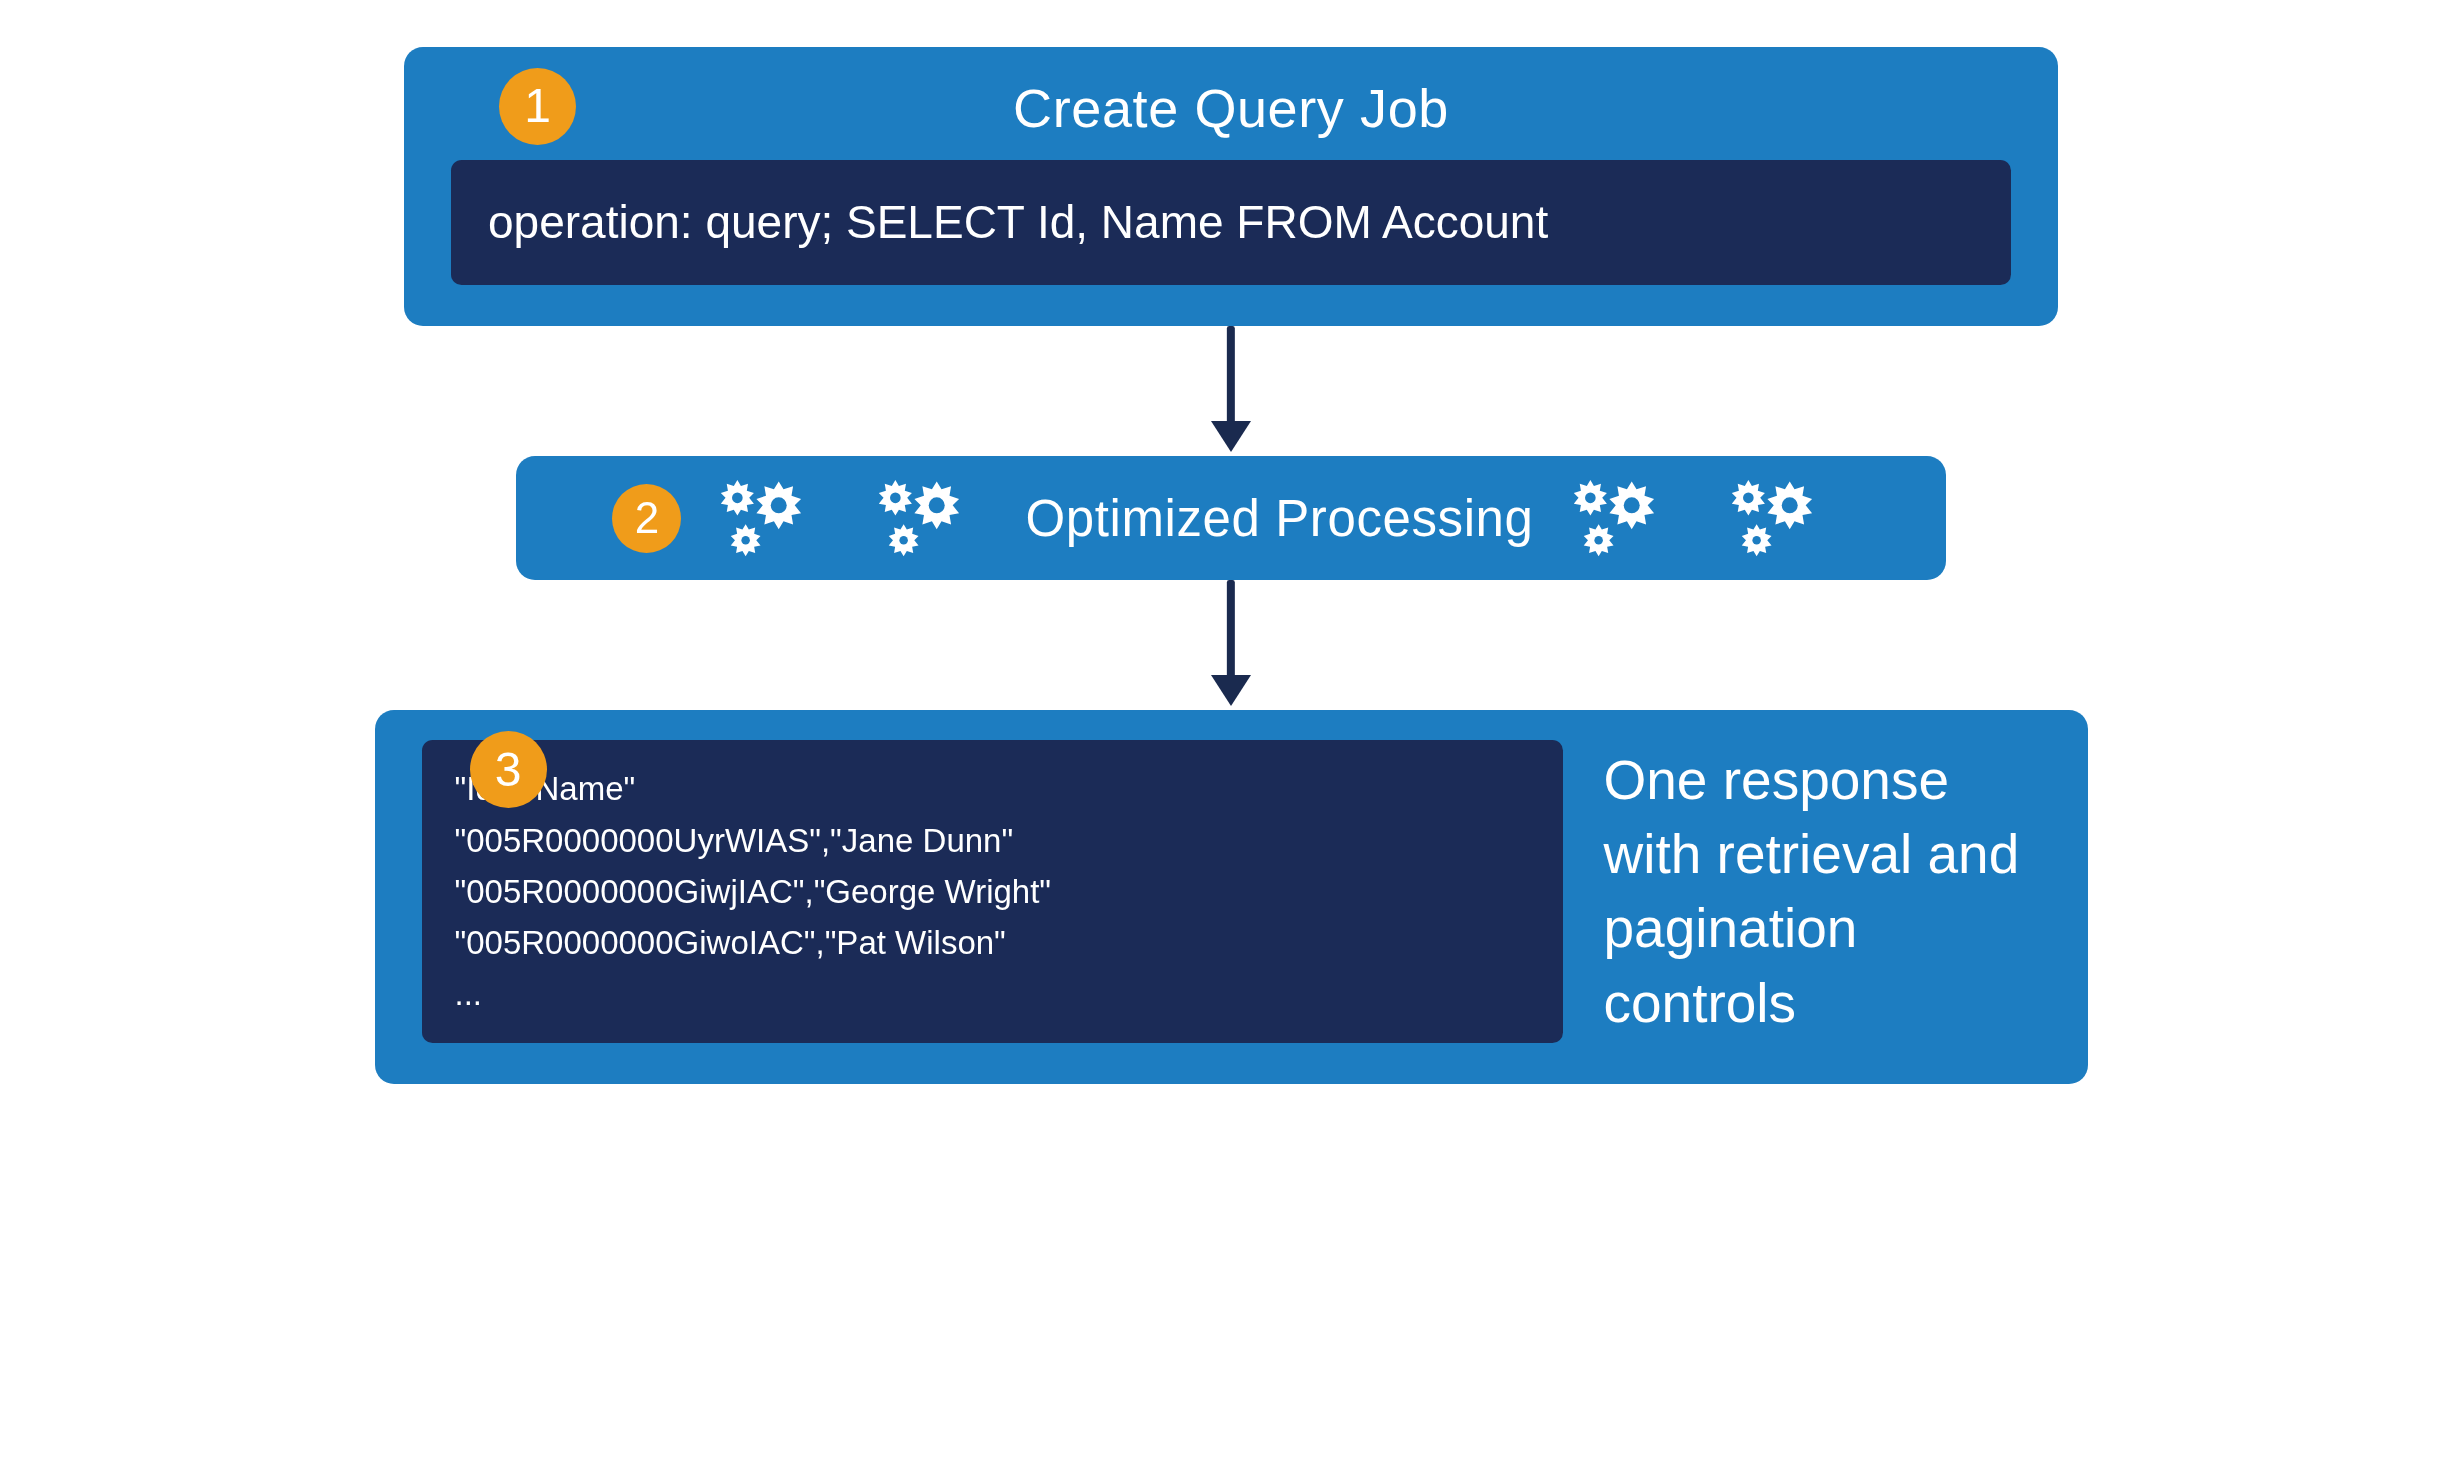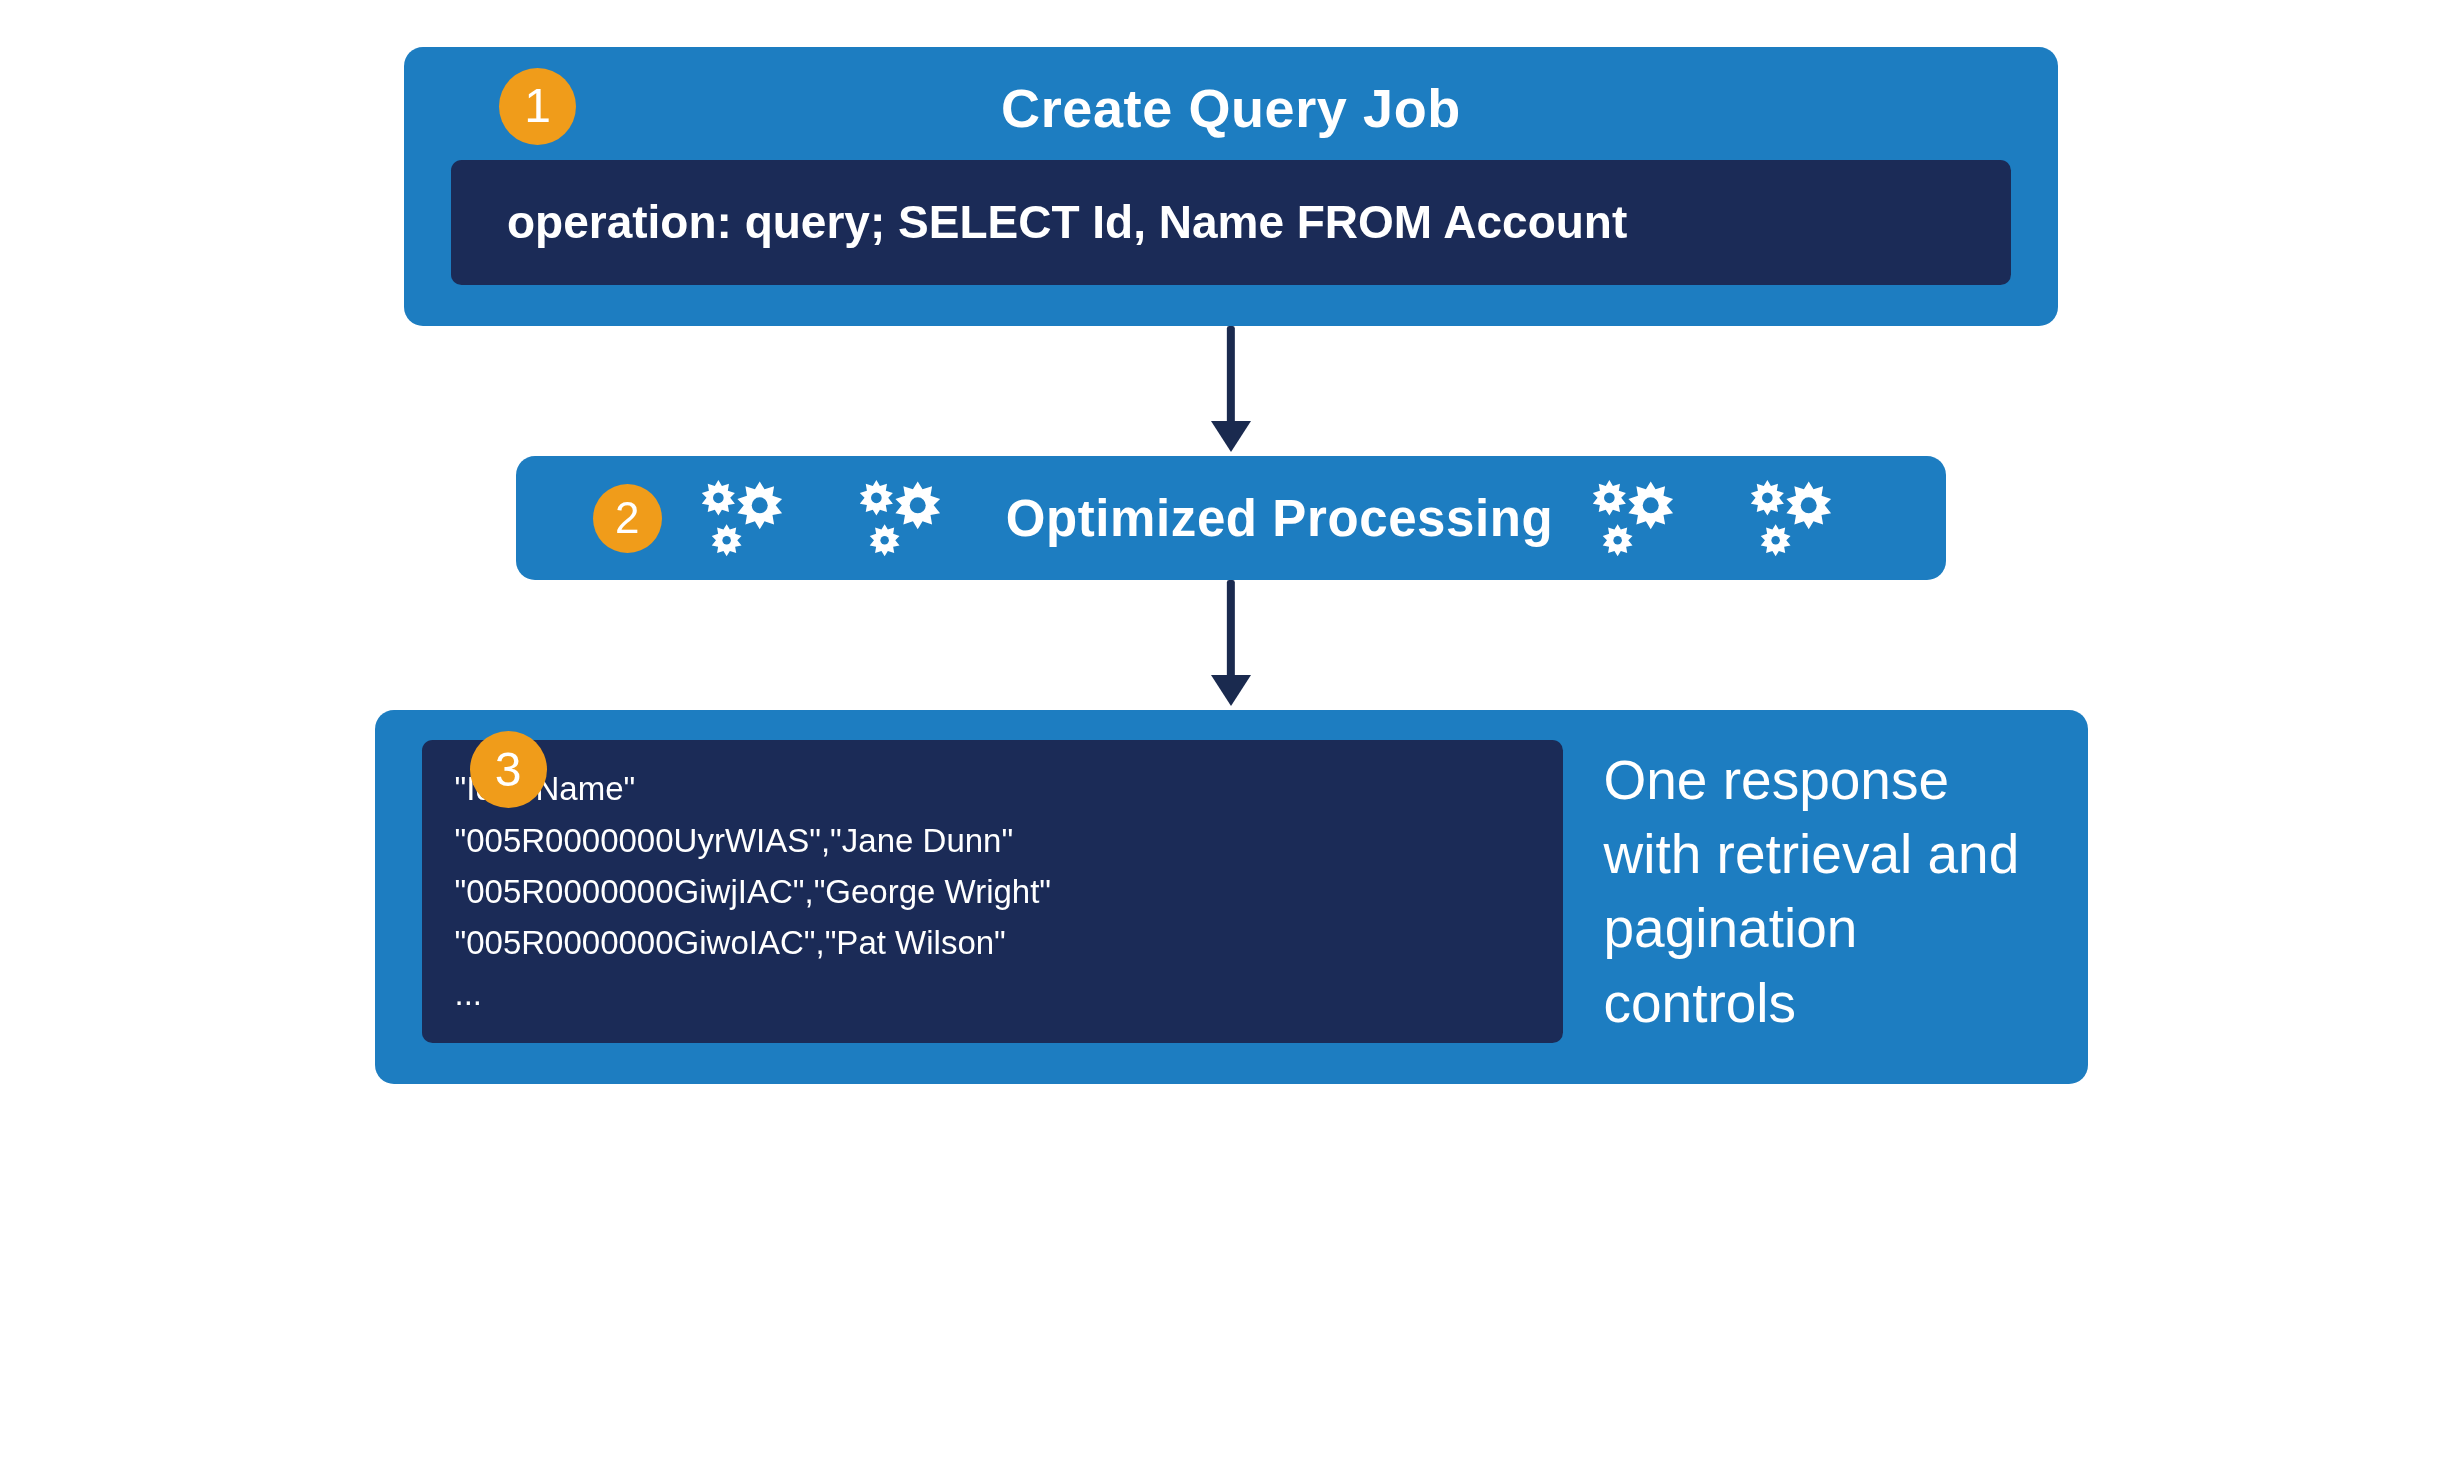--- a/index.html
+++ b/index.html
@@ -44,29 +44,29 @@
   }
   .badge{
     width:77px;height:77px;border-radius:50%;
     background:var(--badge);
     display:flex;align-items:center;justify-content:center;
     color:#fff;font-size:48px;font-weight:500;line-height:1;
     position:absolute;left:95px;top:20.7px;
   }
   .panel2 .badge{position:static;width:69px;height:69px;font-size:44px;}
   .panel-title{
-    text-align:center;font-size:54px;font-weight:700;letter-spacing:0.6px;
+    text-align:center;font-size:54px;font-weight:400;letter-spacing:0.6px;
     margin:0 0 21px 0;white-space:nowrap;
   }
   .panel2 .panel-title{margin:0;font-size:51px;}
   .code-box{
     background:var(--code-panel);
     border-radius:10.6px;
-    padding:34px 56px;
-    font-size:46px;font-weight:700;line-height:1.25;
+    padding:34px 37px;
+    font-size:46px;font-weight:400;line-height:1.25;
     white-space:nowrap;color:#fff;
   }
   .panel3 .body{
     display:flex;gap:41px;align-items:stretch;
   }
   .panel3 .code-box{
     flex:0 0 1075px;
     font-weight:400;font-size:33px;line-height:1.55;
     white-space:pre;padding:23.6px 33px 23.6px 33px;
   }

